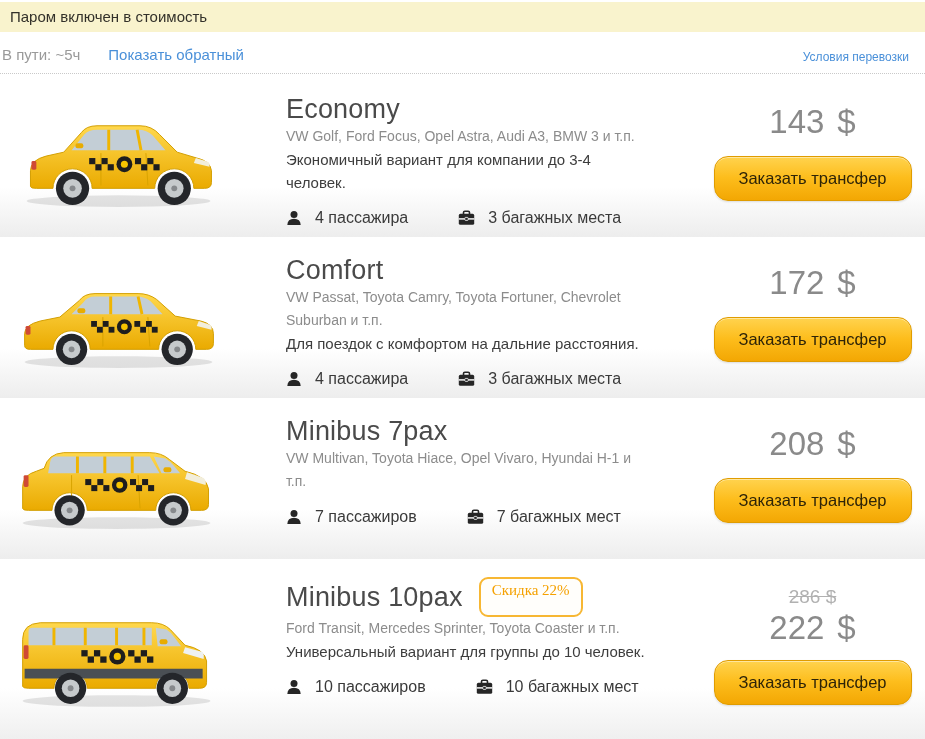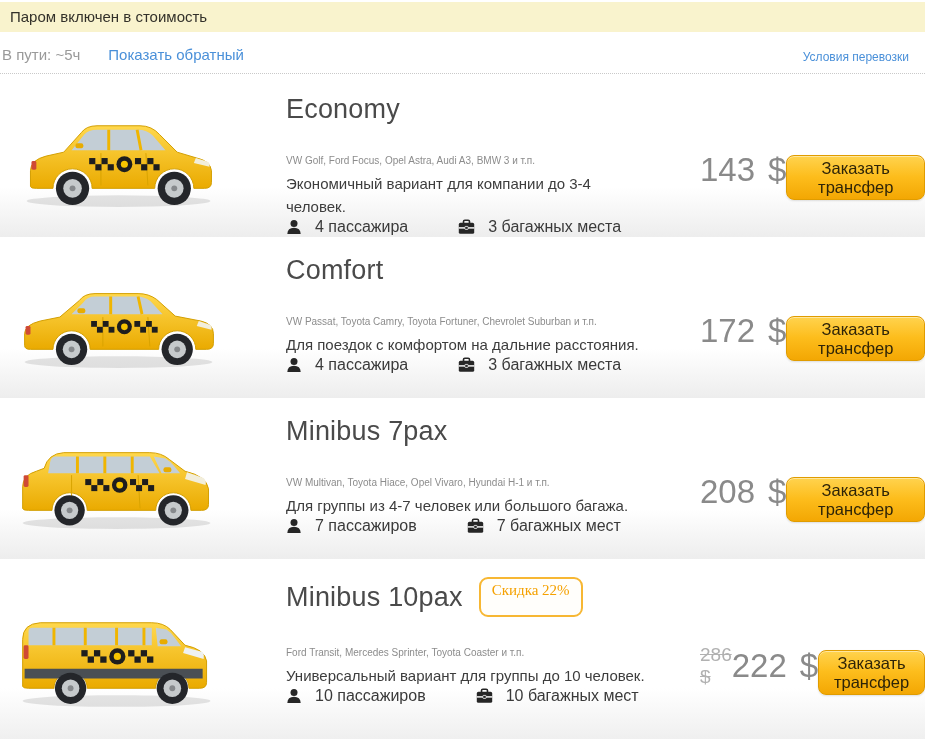--- a/index.html
+++ b/index.html
@@ -24,35 +24,35 @@
   .card.tall { height:181px; margin-bottom:0; }
 
   .car-col { width:238px; display:flex; align-items:center; justify-content:center; }
   .car-col svg { display:block; }
 
   .info-col { flex:1; padding:12px 10px 0 4px; }
   .card-title-row { display:flex; align-items:center; }
   .card-title { font-size:27px; font-weight:300; color:#4a4a4a; letter-spacing:0.2px; }
   .badge { margin-left:16px; font-size:15px; color:#f5a100; border:2px solid #f7b733;
     border-radius:9px; padding:3px 11px 16px; background:#fffefb;font-family:Liberation Serif, serif; }
-  .models { margin-top:24px; font-size:10px; color:#8c8c8c; line-height:23px; }
+  .models { margin-top:0; font-size:14px; color:#8c8c8c; line-height:23px; }
   .descr  { font-size:15px; color:#3d3d3d; line-height:23px; }
-  .features { display:flex; align-items:center;text-align:center; }
+  .features { margin-top:15px; display:flex; align-items:center;text-align:center; }
   .feature { display:flex; align-items:center; font-size:16px; color:#3a3a3a; }
   .feature + .feature { margin-left:44px;padding-left:6px; }
   .feature svg { margin-right:13px; }
 
-  .price-col { width:225px; display:flex; flex-direction:row; align-items:center;
+  .price-col { width:225px; display:flex; flex-direction:column; align-items:center;
     padding-top:21px; }
   .old-price { font-size:19px; color:#b1b1b1; text-decoration:line-through;
     font-weight:300; margin-bottom:1px; }
   .price { display:flex; align-items:baseline; font-size:33px; font-weight:300;
     color:#8a8a8a; }
   .price .cur { margin-left:13px; }
-  .order-btn { margin-top:15px; width:198px; height:45px; border-radius:8px;
+  .order-btn { margin-top:15px; width:198px; height:45px; border-radius:14px;
     border:1px solid #e09c00; cursor:pointer;
     background:linear-gradient(180deg,#ffd34e 0%,#fdbd1c 48%,#f3a703 100%);
     box-shadow:inset 0 1px 0 rgba(255,255,255,.45), 0 1px 2px rgba(0,0,0,.12);
     font-family:inherit; font-size:16.5px; color:#2e2408; }
   .tall .order-btn { margin-top:13px; }
 </style>
 </head>
 <body>
 
 <div class="notice-bar">Паром включен в стоимость</div>
@@ -251,21 +251,20 @@
         <circle cx="170" cy="88" r="15.5" fill="#24262a"></circle>
           <circle cx="170" cy="88" r="8.8" fill="#c6cacc"></circle>
           <circle cx="170" cy="88" r="3" fill="#86898c"></circle>
       </svg>
     </div>
     <div class="info-col">
       <div class="card-title-row">
         <span class="card-title">Minibus 7pax</span>
       </div>
       <div class="models">VW Multivan, Toyota Hiace, Opel Vivaro, Hyundai H-1 и т.п.</div>
-      <div class="descr">Для группы из 4-7 человек или большого багажа.</div>
       <div class="features">
         <span class="feature">
           <svg width="16" height="16" viewBox="0 0 16 16" fill="#262626">
             <circle cx="8" cy="4.4" r="3.5"></circle>
               <path d="M1.3,15 Q1.6,8.8 8,8.8 Q14.4,8.8 14.7,15 Z"></path>
           </svg>
           <span>7 пассажиров</span>
         </span>
         <span class="feature">
           <svg width="17" height="16" viewBox="0 0 17 16">

